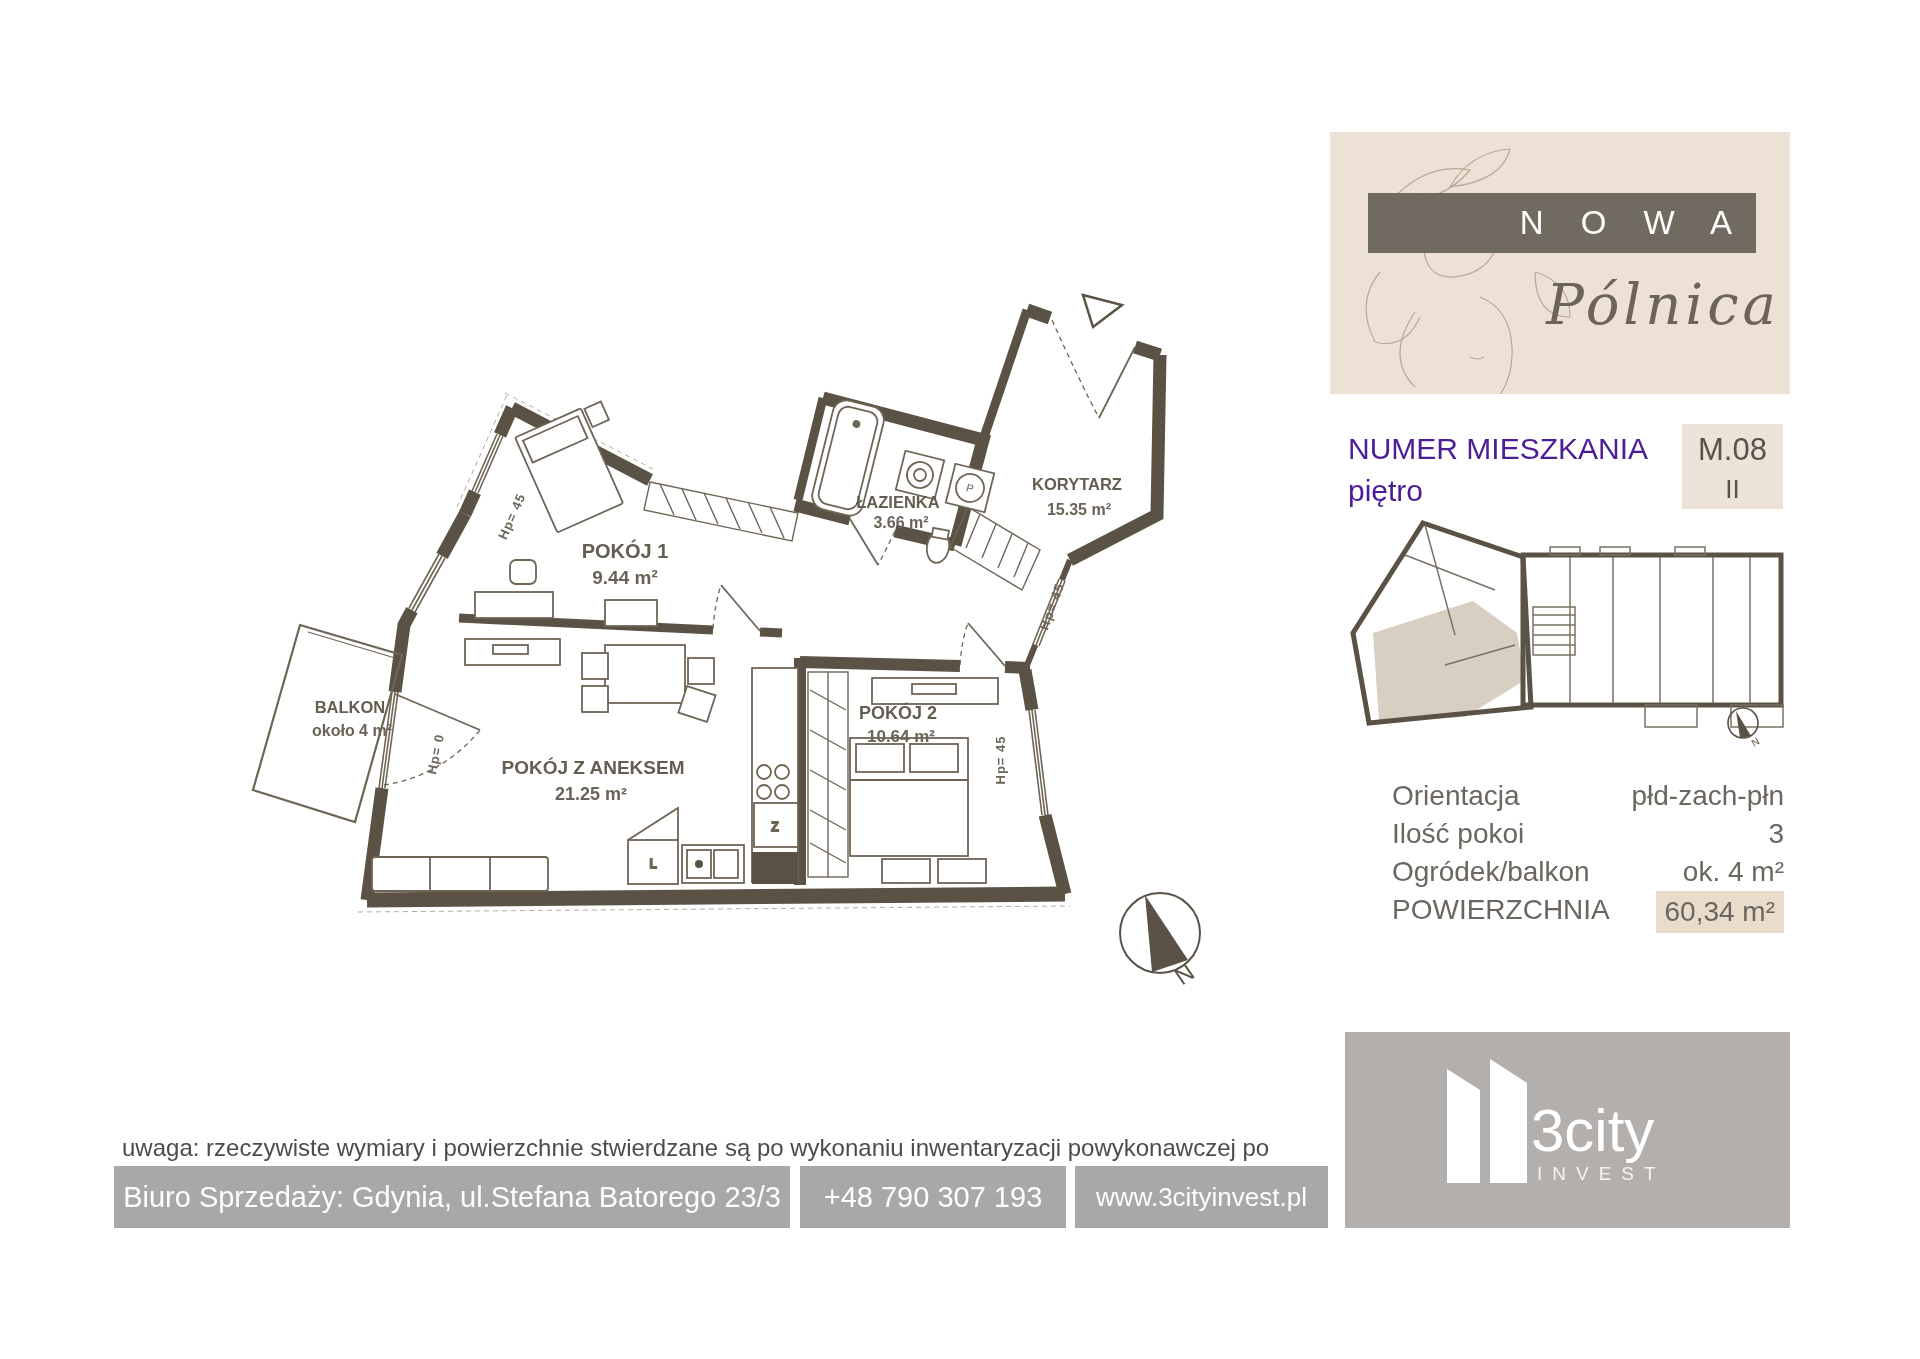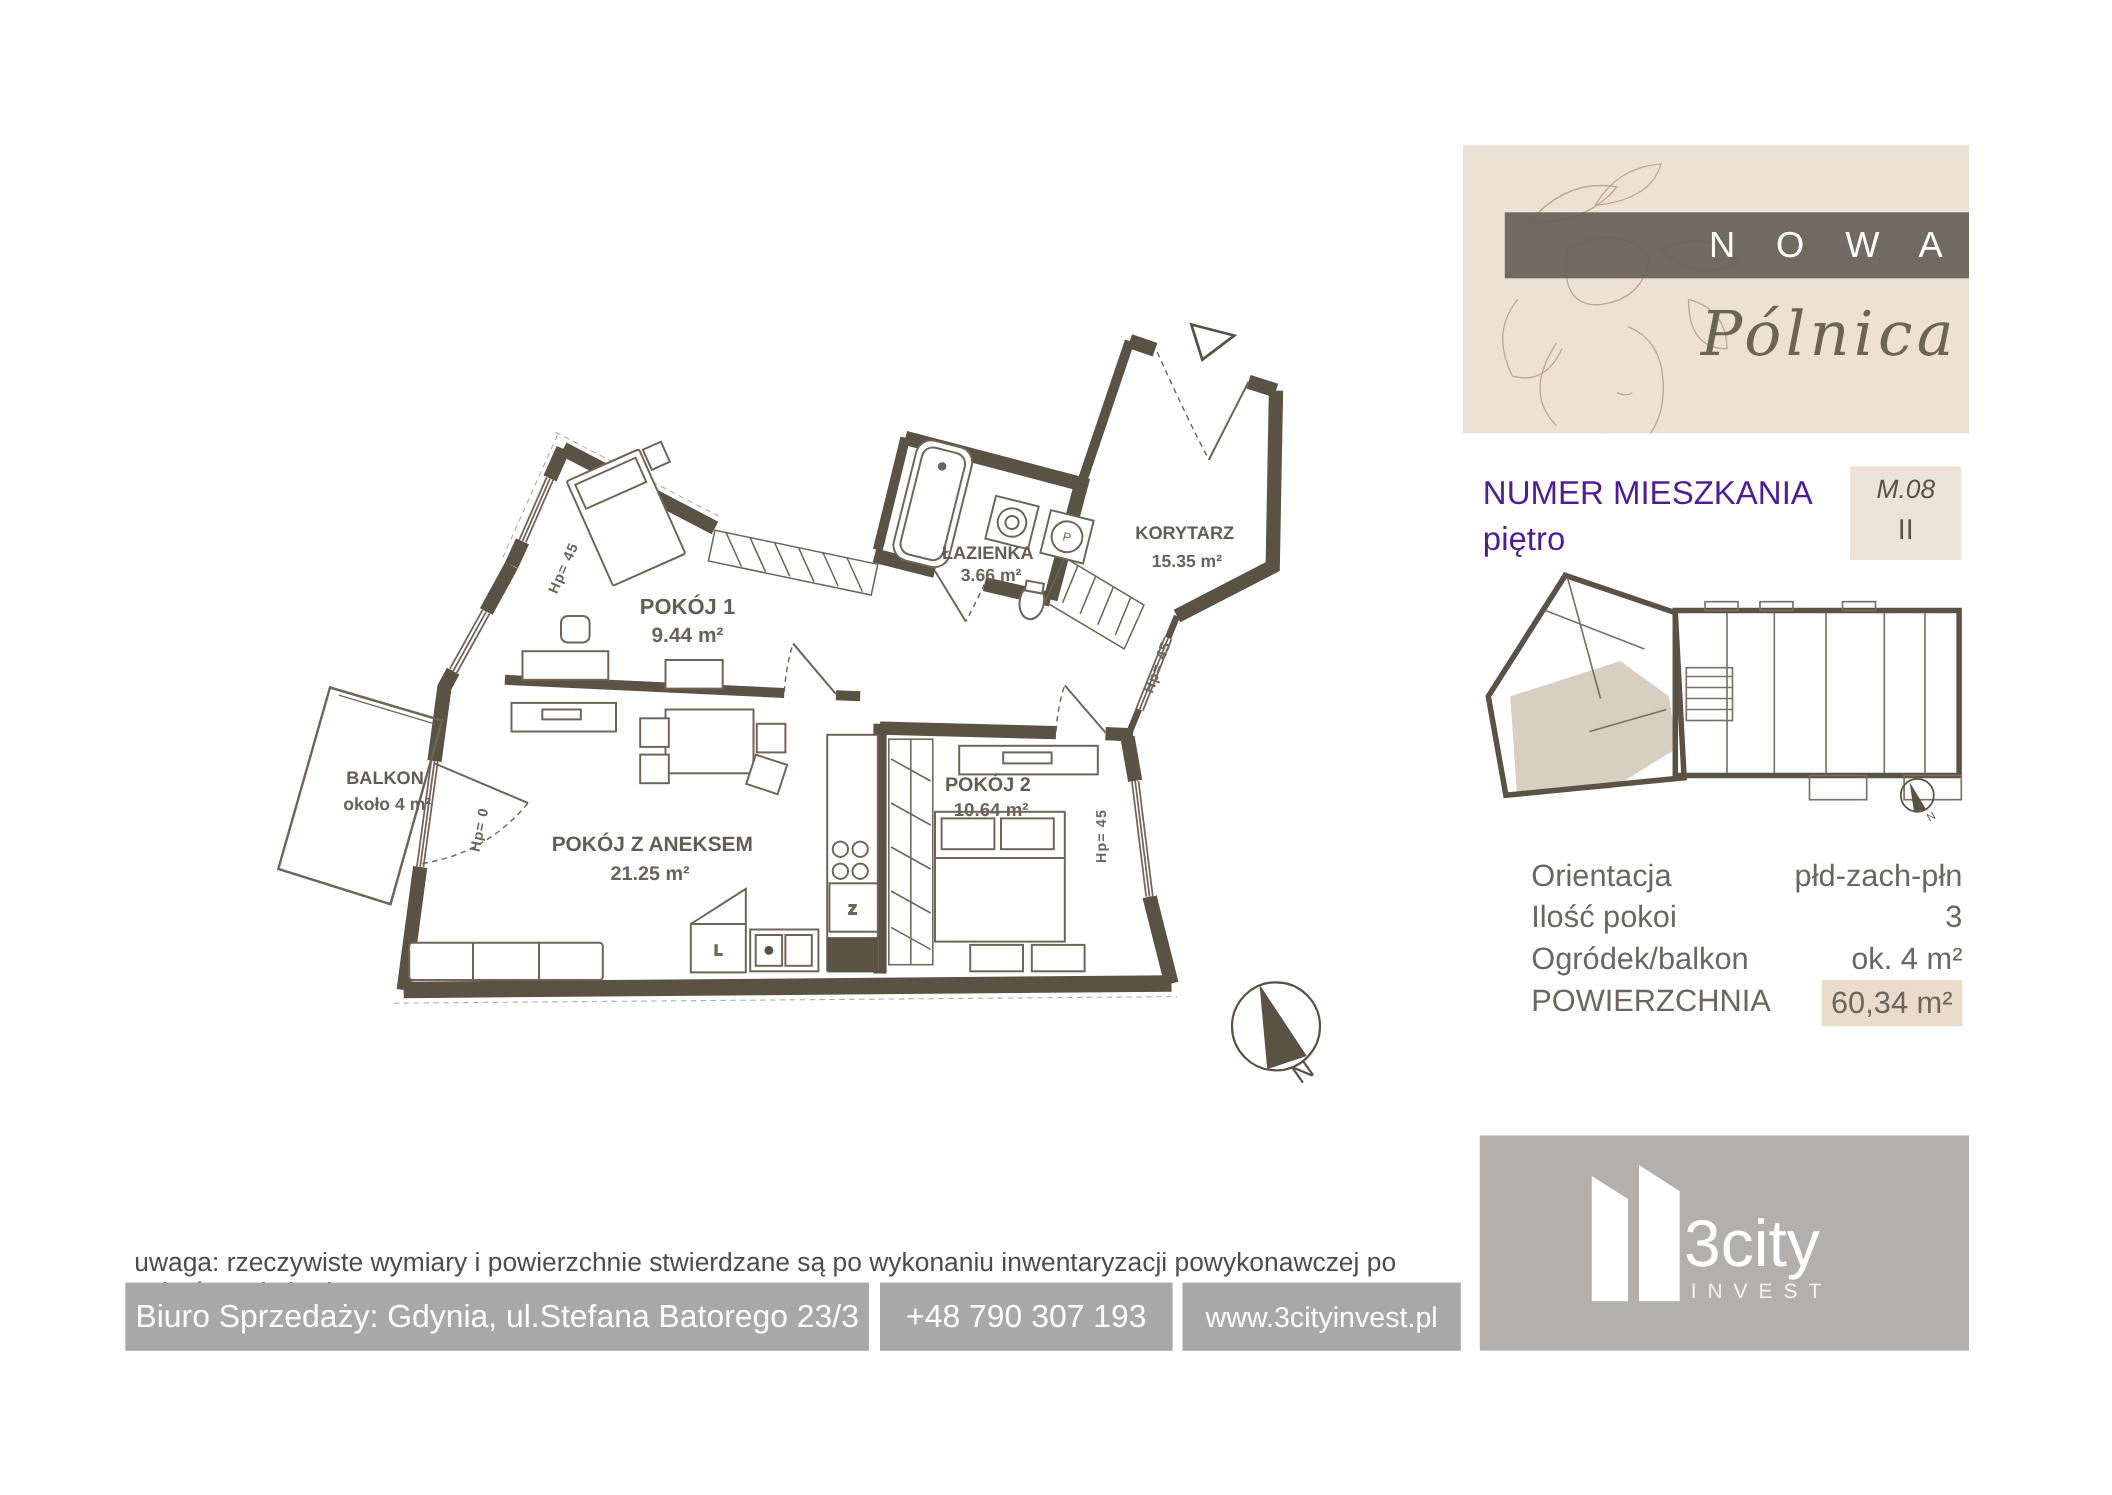--- a/index.html
+++ b/index.html
@@ -9,32 +9,32 @@
   svg text{font-family:"Liberation Sans", sans-serif;}
 
   
   #plan{left:150px;top:260px;width:1150px;height:780px;}
   .roomname{fill:#645d51;font-weight:700;}
   .roomarea{fill:#6a6357;font-weight:600;}
   .hp{fill:#6d665a;font-size:13px;font-weight:600;letter-spacing:1px;}
 
   
   #brand{left:1330px;top:132px;width:460px;height:262px;background:#ede1d6;overflow:hidden;}
-  #brand .banner{position:absolute;left:38px;top:61px;width:422px;height:60px;
+  #brand .banner{position:absolute;left:38px;top:61px;width:388px;height:60px;
       background:rgba(103,97,87,.93);color:#fdfdfc;font-size:33px;font-weight:500;
       letter-spacing:14px;text-align:right;line-height:60px;padding-right:10px;box-sizing:border-box;}
   #brand .script{position:absolute;left:120px;top:140px;width:330px;text-align:right;
       font-family:"DejaVu Serif", serif;font-style:italic;font-size:56px;color:#6d6459;
       letter-spacing:4px;}
 
   
   .lab{color:#4c1d95;font-size:30px;}
   #unitbox{left:1682px;top:424px;width:101px;height:85px;background:#ece2d8;color:#57524a;
       text-align:center;}
-  #unitbox .v1{font-size:24px;padding-top:8px;font-style:italic;}
+  #unitbox .v1{font-size:31px;padding-top:8px;}
   #unitbox .v2{font-size:26px;padding-top:6px;}
 
   
   #details{left:1348px;top:777px;width:436px;color:#6b665f;font-size:28px;}
   #details .row{height:38px;line-height:38px;position:relative;}
   #details .dl{position:absolute;left:0;margin-left:44px;}
   #details .dv{position:absolute;right:0;}
   #details .hl{background:#e9dcca;padding:2px 9px;}
 
   

